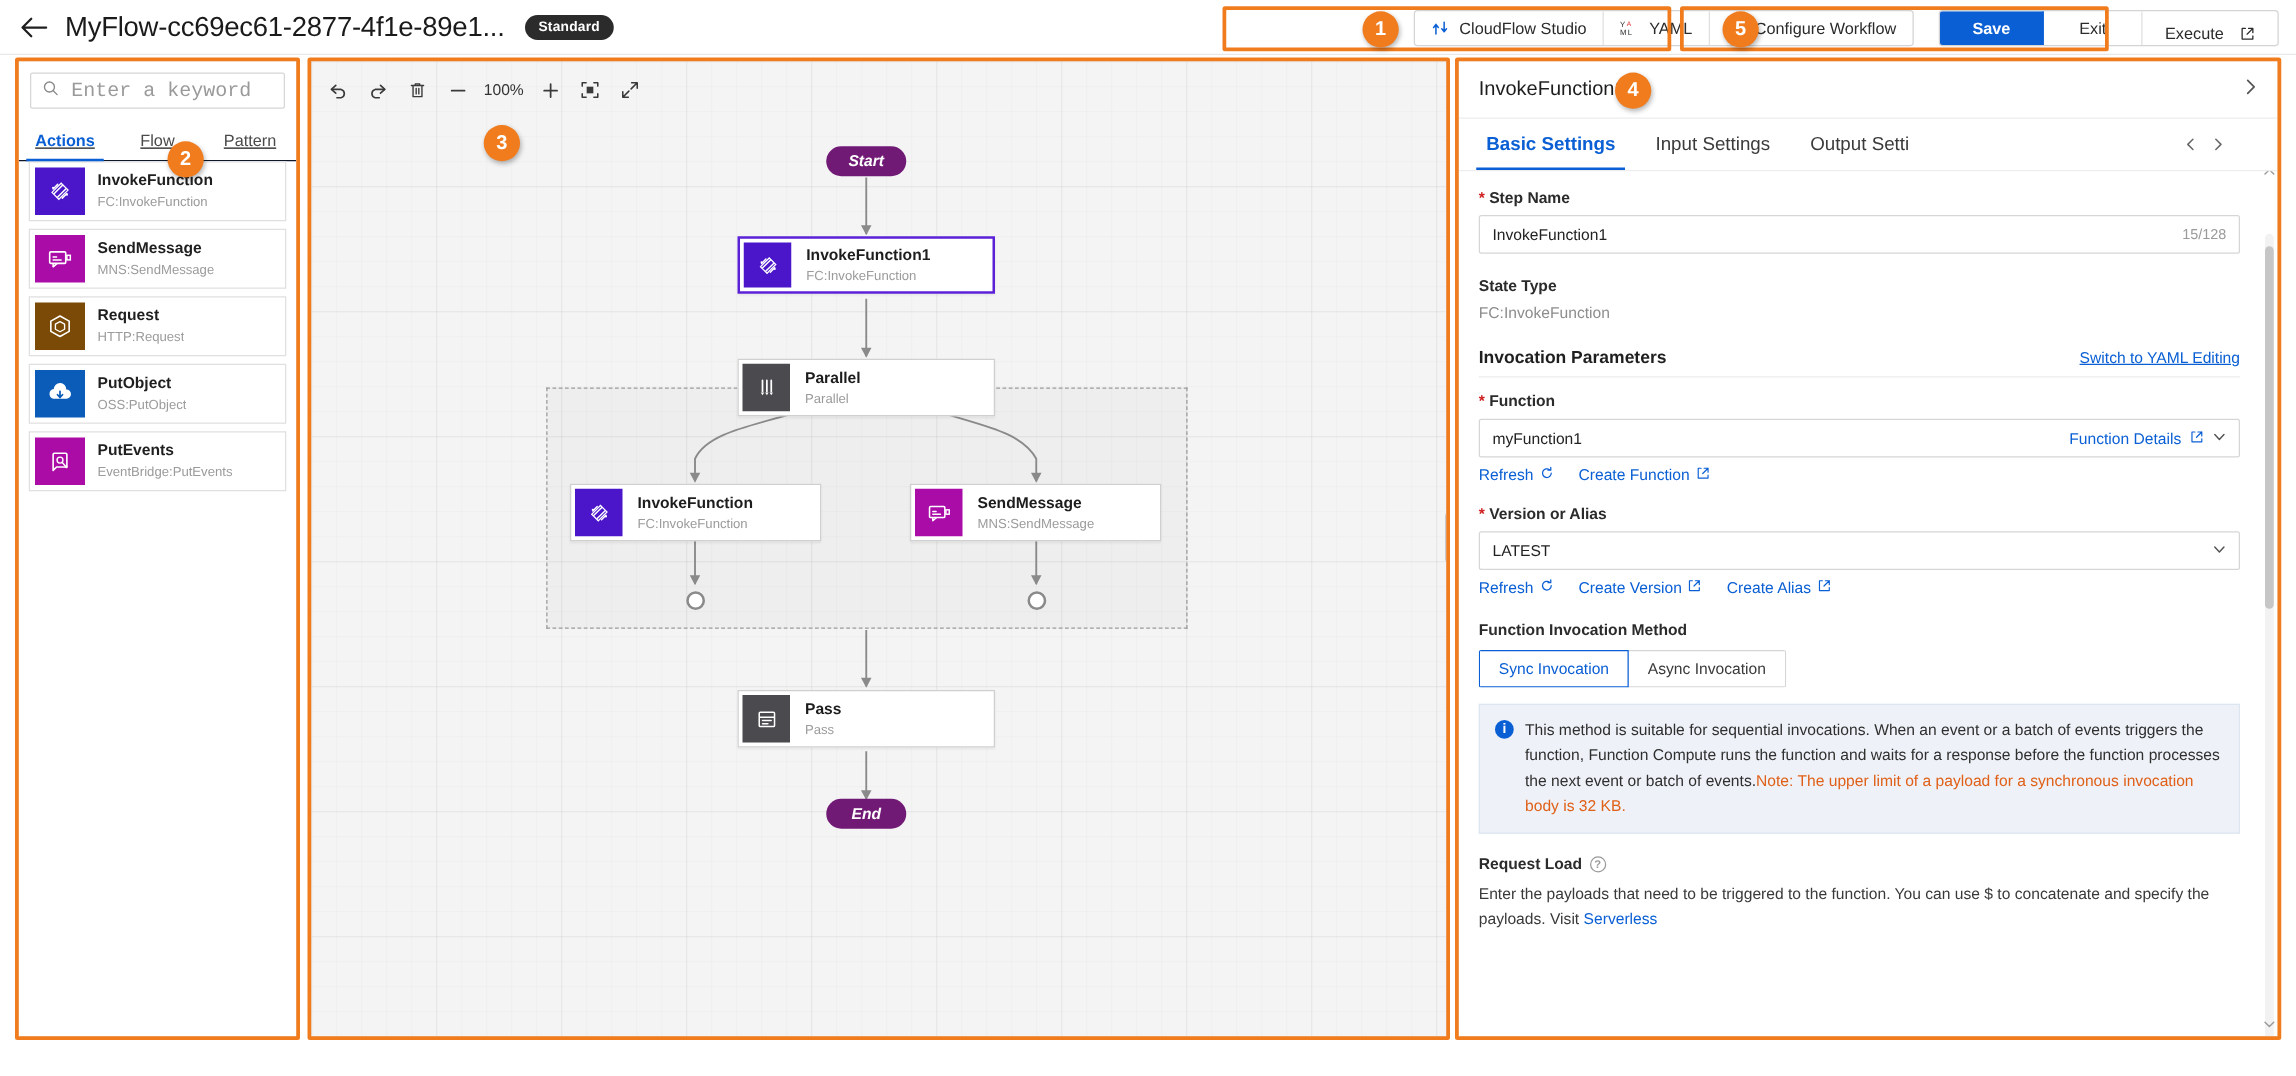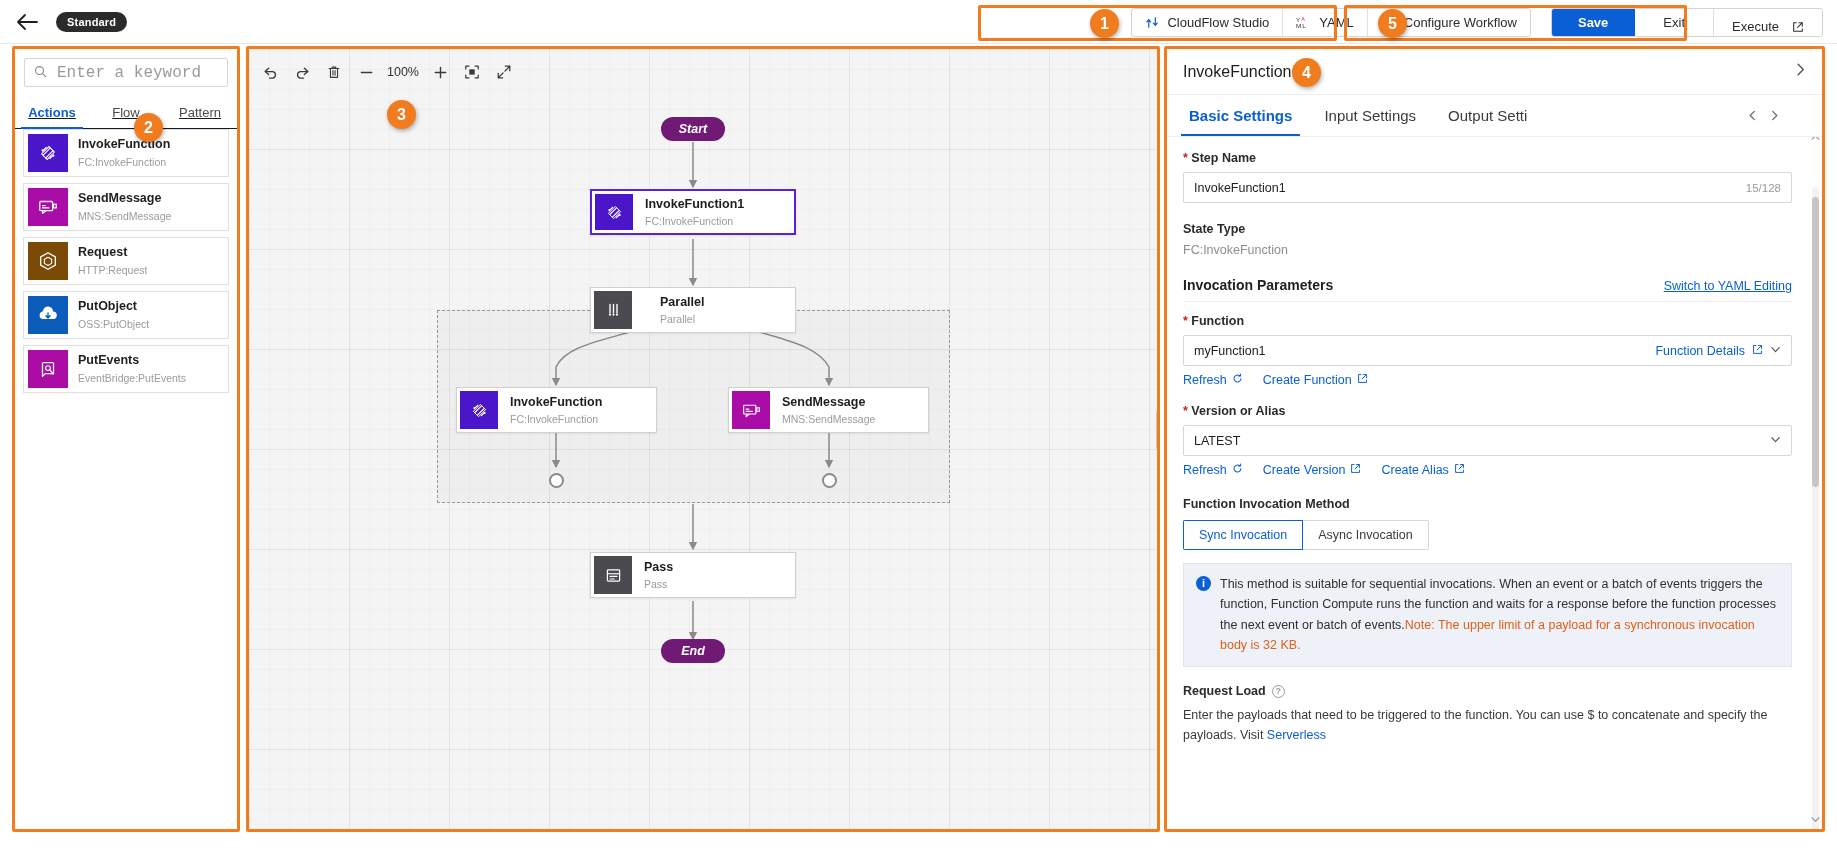--- a/index.html
+++ b/index.html
@@ -277,20 +277,21 @@
 <body>
 
 <div id="app">
 
   <div class="topbar">
     <div class="back-arrow">
       <svg width="22" height="18" viewBox="0 0 22 18">
           <path d="M9 2 L2 9 L9 16 M2 9 H21" fill="none" stroke="#1f1f1f" stroke-width="1.8" stroke-linecap="round" stroke-linejoin="round"></path>
         </svg>
     </div>
+    <div class="flow-title">MyFlow-cc69ec61-2877-4f1e-89e1...</div>
     <div class="badge-standard">Standard</div>
 
     <div class="topbar-right">
       <div class="btn-group" style="margin-right:20px;">
         <div class="gbtn">
           <span class="ic">
             <svg width="15" height="15" viewBox="0 0 16 16">
                 <path d="M4 13 V5 M4 5 L2 7.4 M4 5 L6 7.4 M11 3 V11 M11 11 L9 8.6 M11 11 L13 8.6" fill="none" stroke="#0a5fd4" stroke-width="1.3" stroke-linecap="round" stroke-linejoin="round"></path>
               </svg>
           </span>
@@ -519,21 +520,21 @@
             <circle cx="6" cy="9" r="1" fill="#fff"></circle>
             <circle cx="18" cy="15" r="1" fill="#fff"></circle>
           </svg>
       </div>
       <div class="node-txt">
         <div class="node-name">InvokeFunction1</div>
         <div class="node-sub">FC:InvokeFunction</div>
       </div>
     </div>
 
-    <div class="node" style="left:341px; top:238px; width:206px;gap:16px;">
+    <div class="node" style="left:341px; top:238px; width:206px;">
       <div class="node-ic" style="background:#4a4a4f;">
         <svg width="21" height="21" viewBox="0 0 24 24">
             <path d="M8 5 V15 M12 5 V15 M16 5 V15" stroke="#fff" stroke-width="1.6" stroke-linecap="round"></path>
             <path d="M6.4 16 L8 18.5 L9.6 16 M10.4 16 L12 18.5 L13.6 16 M14.4 16 L16 18.5 L17.6 16" fill="#fff"></path>
           </svg>
       </div>
       <div class="node-txt">
         <div class="node-name">Parallel</div>
         <div class="node-sub">Parallel</div>
       </div>

